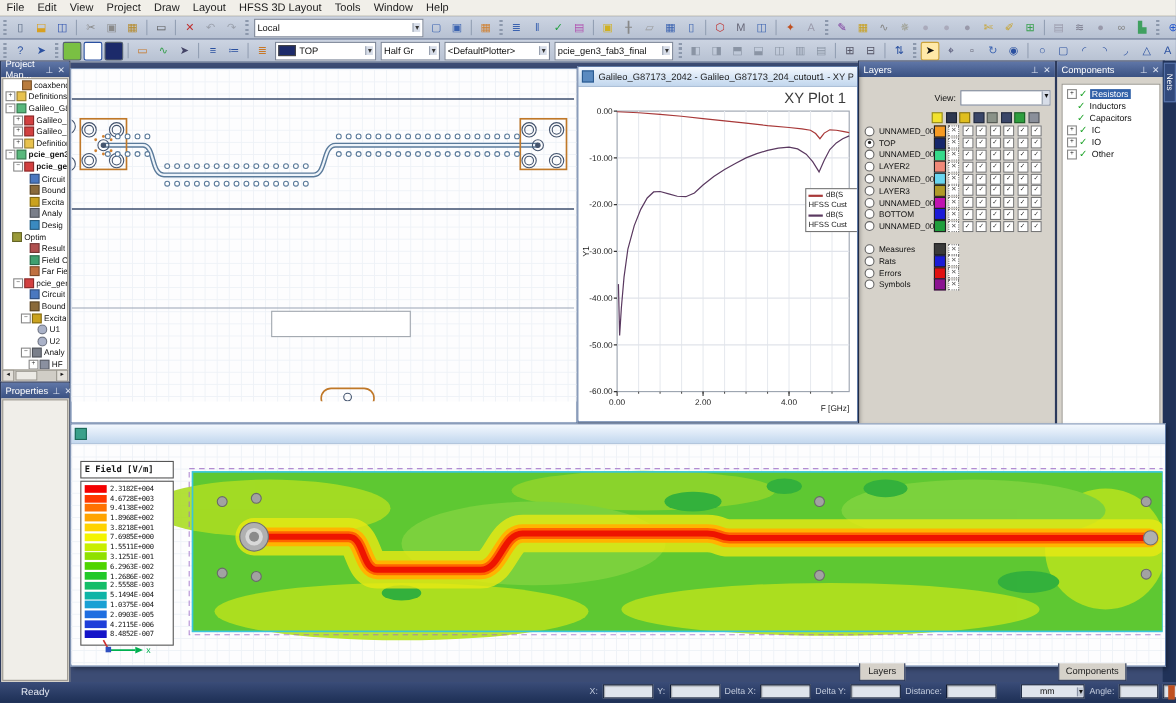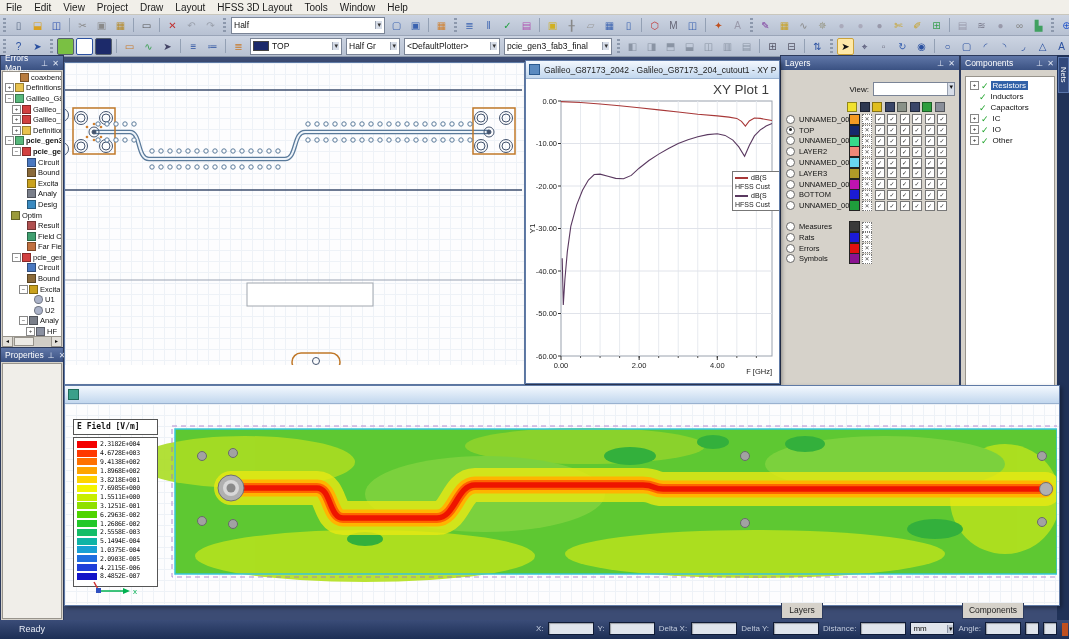--- a/index.html
+++ b/index.html
@@ -116,21 +116,21 @@
   #nets-tab{margin:2px 1px;width:9px;height:34px;background:#31497c;border:1px solid #5a76ac;color:#fff;
             font-size:7.5px;writing-mode:vertical-rl;text-align:center;}
   
   #statusbar{position:absolute;left:0;top:620px;width:1069px;height:19px;
              background:linear-gradient(#3a4c78,#1d2f55);color:#e6eaf4;font-size:9px;z-index:6;}
   #ready{position:absolute;left:19px;top:4px;}
   #sfields{position:absolute;left:536px;top:2px;display:flex;align-items:center;gap:4px;}
   .sflab{color:#c2cbdd;font-size:8px;white-space:nowrap;}
   .sfin{height:11px;background:#dfe4ec;border:1px solid #0f1b36;box-shadow:inset 1px 1px 1px rgba(0,0,0,.3);}
   .sfsel{height:11px;width:40px;background:#dfe4ec;border:1px solid #0f1b36;display:flex;align-items:center;
-         color:#111;font-size:8px;padding-left:2px;}
+         color:#111;font-size:8px;padding-left:16px;margin-left:18px;}
   .sfsel .sfarr{margin-left:auto;font-size:7px;background:#c3cad6;border-left:1px solid #8a93a6;padding:0 1px;}
   #grip-corner{position:absolute;right:1px;top:3px;width:6px;height:13px;background:#c05020;}
   svg text{font-family:"Liberation Sans",sans-serif;}
 </style>
 </head>
 <body>
 
 <div id="app">
 
   <div id="menubar">
@@ -156,21 +156,21 @@
       <span class="tbi" style="color: rgb(138, 138, 138);">▣</span>
       <span class="tbi" style="color: rgb(181, 138, 42);">▦</span>
       <span class="tsep"></span>
       <span class="tbi" style="color: rgb(85, 85, 85);">▭</span>
       <span class="tsep"></span>
       <span class="tbi" style="color: rgb(192, 48, 48);">✕</span>
       <span class="tbi" style="color: rgb(154, 160, 172);">↶</span>
       <span class="tbi" style="color: rgb(154, 160, 172);">↷</span>
       <span class="grip"></span>
       <span class="combo" style="width: 148px;">
-        <span class="ctext">Half</span>
+        <span class="ctext">Local</span>
         <span class="carrow">▾</span>
       </span>
       <span class="tbi" style="color: rgb(58, 98, 176);">▢</span>
       <span class="tbi" style="color: rgb(58, 98, 176);">▣</span>
       <span class="tsep"></span>
       <span class="tbi" style="color: rgb(208, 128, 48);">▦</span>
       <span class="grip"></span>
       <span class="tbi" style="color: rgb(58, 98, 176);">≣</span>
       <span class="tbi" style="color: rgb(58, 98, 176);">‖</span>
       <span class="tbi" style="color: rgb(34, 160, 64);">✓</span>
@@ -266,21 +266,21 @@
       <span class="tbi" style="color: rgb(42, 80, 160);">▢</span>
       <span class="tbi" style="color: rgb(42, 80, 160);">◜</span>
       <span class="tbi" style="color: rgb(42, 80, 160);">◝</span>
       <span class="tbi" style="color: rgb(42, 80, 160);">◞</span>
       <span class="tbi" style="color: rgb(42, 80, 160);">△</span>
       <span class="tbi" style="color: rgb(42, 80, 160);">A</span>
     </div>
 
   <div class="panel" style="left:0;top:55px;width:62px;height:291px;">
     <div class="ptitle">
-      <span>Errors Man...</span>
+      <span>Project Man...</span>
       <span class="sp"></span>
       <span class="pbtn">⊥</span>
       <span class="pbtn">✕</span>
     </div>
     <div id="pm-tree">
         <div class="trow" style="padding-left: 9px;">
           <span class="texp"></span>
           <span class="tico ic-model"></span>
           <span class="tlab">coaxbend</span>
         </div>

